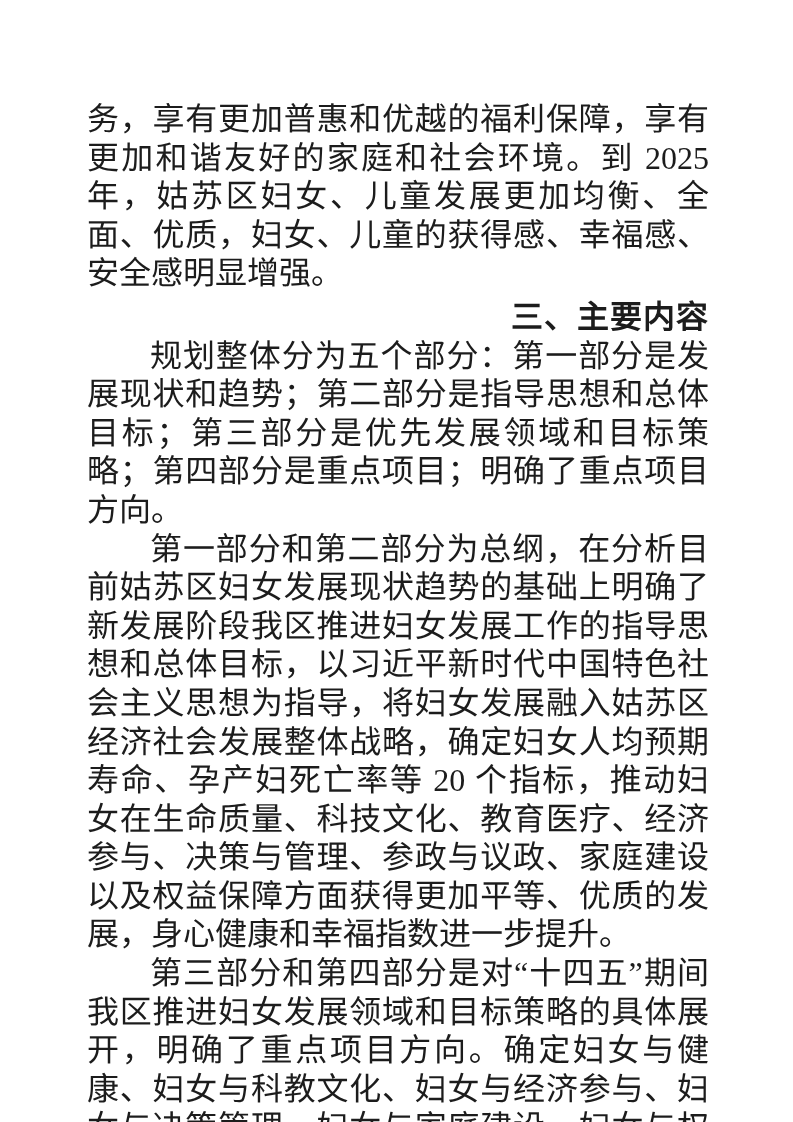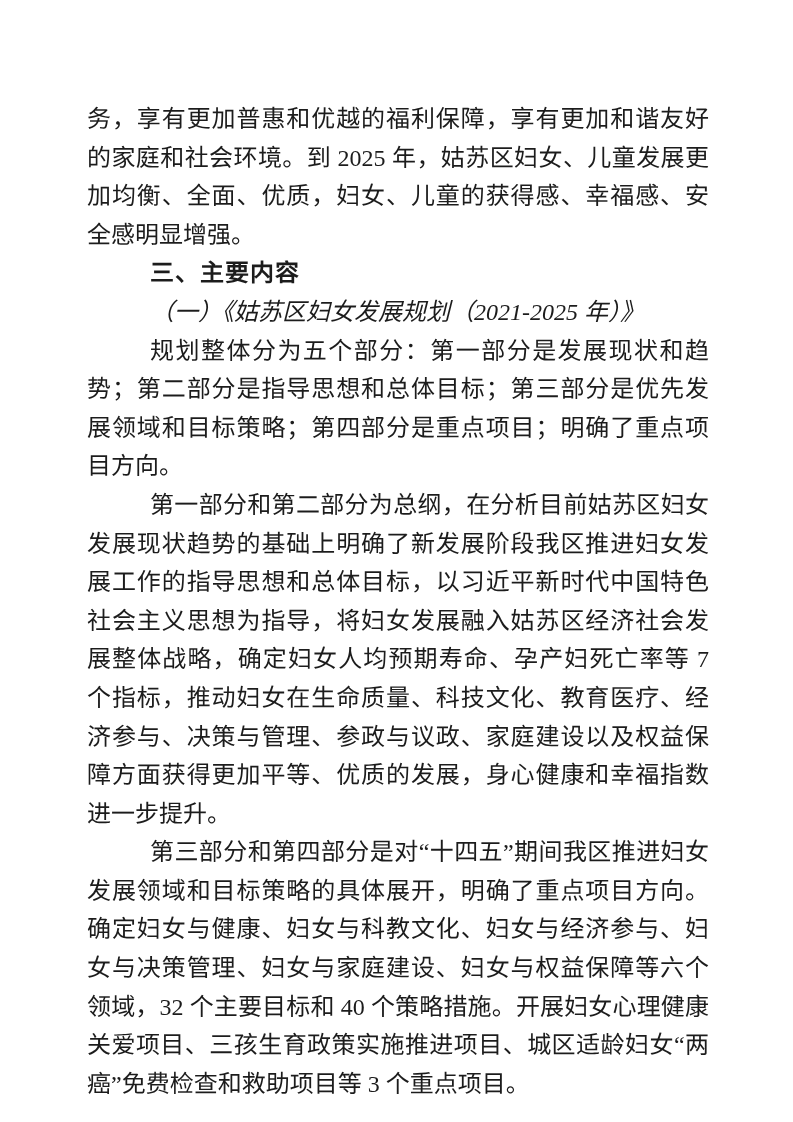--- a/index.html
+++ b/index.html
@@ -17,49 +17,49 @@
   .content {
     position: absolute;
     left: 87px;
     top: 0;
     width: 622px;
     padding-top: 100px;
   }
   p.doc-par {
     margin: 0;
     font-family: "Liberation Serif", "DejaVu Serif", serif;
-    font-size: 24px;
+    font-size: 32px;
     line-height: 38.6px;
     color: #1c1c1c;
     text-align: justify;
     text-justify: inter-character;
     word-break: break-all;
   }
   p.indent {
     text-indent: 63px;
   }
   p.continuation {
     text-indent: 0;
   }
   p.heading {
     font-family: "Liberation Sans", "DejaVu Sans", sans-serif;
     font-weight: 700;
-    text-align: left;
+    text-align: right;
+    margin-top: 5px;
     letter-spacing: 1px;
   }
   p.subheading {
     font-style: italic;
   }
 </style>
 </head>
 <body>
 
 <div class="page">
   <div class="content">
     <p class="doc-par continuation">务，享有更加普惠和优越的福利保障，享有更加和谐友好的家庭和社会环境。到 2025 年，姑苏区妇女、儿童发展更加均衡、全面、优质，妇女、儿童的获得感、幸福感、安全感明显增强。</p>
     <p class="doc-par indent heading">三、主要内容</p>
-    <p class="doc-par indent subheading">（一）《姑苏区妇女发展规划（2021-2025 年）》</p>
     <p class="doc-par indent">规划整体分为五个部分：第一部分是发展现状和趋势；第二部分是指导思想和总体目标；第三部分是优先发展领域和目标策略；第四部分是重点项目；明确了重点项目方向。</p>
-    <p class="doc-par indent">第一部分和第二部分为总纲，在分析目前姑苏区妇女发展现状趋势的基础上明确了新发展阶段我区推进妇女发展工作的指导思想和总体目标，以习近平新时代中国特色社会主义思想为指导，将妇女发展融入姑苏区经济社会发展整体战略，确定妇女人均预期寿命、孕产妇死亡率等 7 个指标，推动妇女在生命质量、科技文化、教育医疗、经济参与、决策与管理、参政与议政、家庭建设以及权益保障方面获得更加平等、优质的发展，身心健康和幸福指数进一步提升。</p>
+    <p class="doc-par indent">第一部分和第二部分为总纲，在分析目前姑苏区妇女发展现状趋势的基础上明确了新发展阶段我区推进妇女发展工作的指导思想和总体目标，以习近平新时代中国特色社会主义思想为指导，将妇女发展融入姑苏区经济社会发展整体战略，确定妇女人均预期寿命、孕产妇死亡率等 20 个指标，推动妇女在生命质量、科技文化、教育医疗、经济参与、决策与管理、参政与议政、家庭建设以及权益保障方面获得更加平等、优质的发展，身心健康和幸福指数进一步提升。</p>
     <p class="doc-par indent">第三部分和第四部分是对“十四五”期间我区推进妇女发展领域和目标策略的具体展开，明确了重点项目方向。确定妇女与健康、妇女与科教文化、妇女与经济参与、妇女与决策管理、妇女与家庭建设、妇女与权益保障等六个领域，32 个主要目标和 40 个策略措施。开展妇女心理健康关爱项目、三孩生育政策实施推进项目、城区适龄妇女“两癌”免费检查和救助项目等 3 个重点项目。</p>
 
   </div>
 </div>
 
 </body></html>

